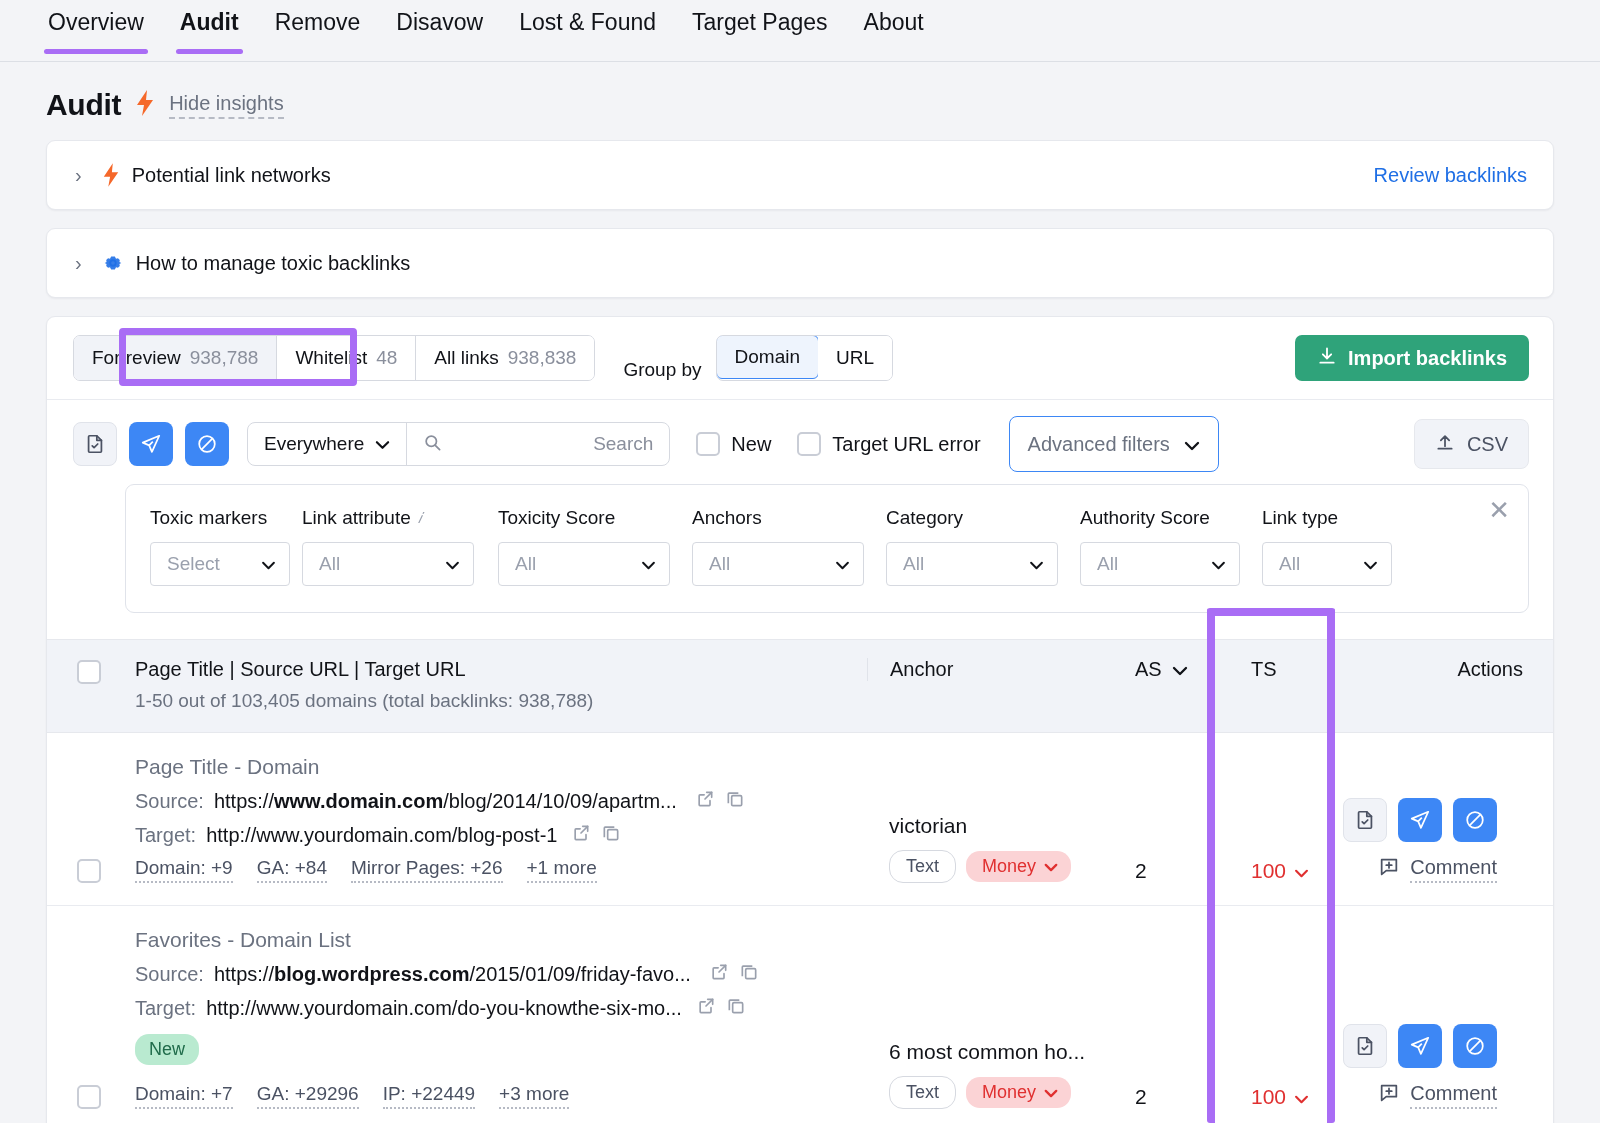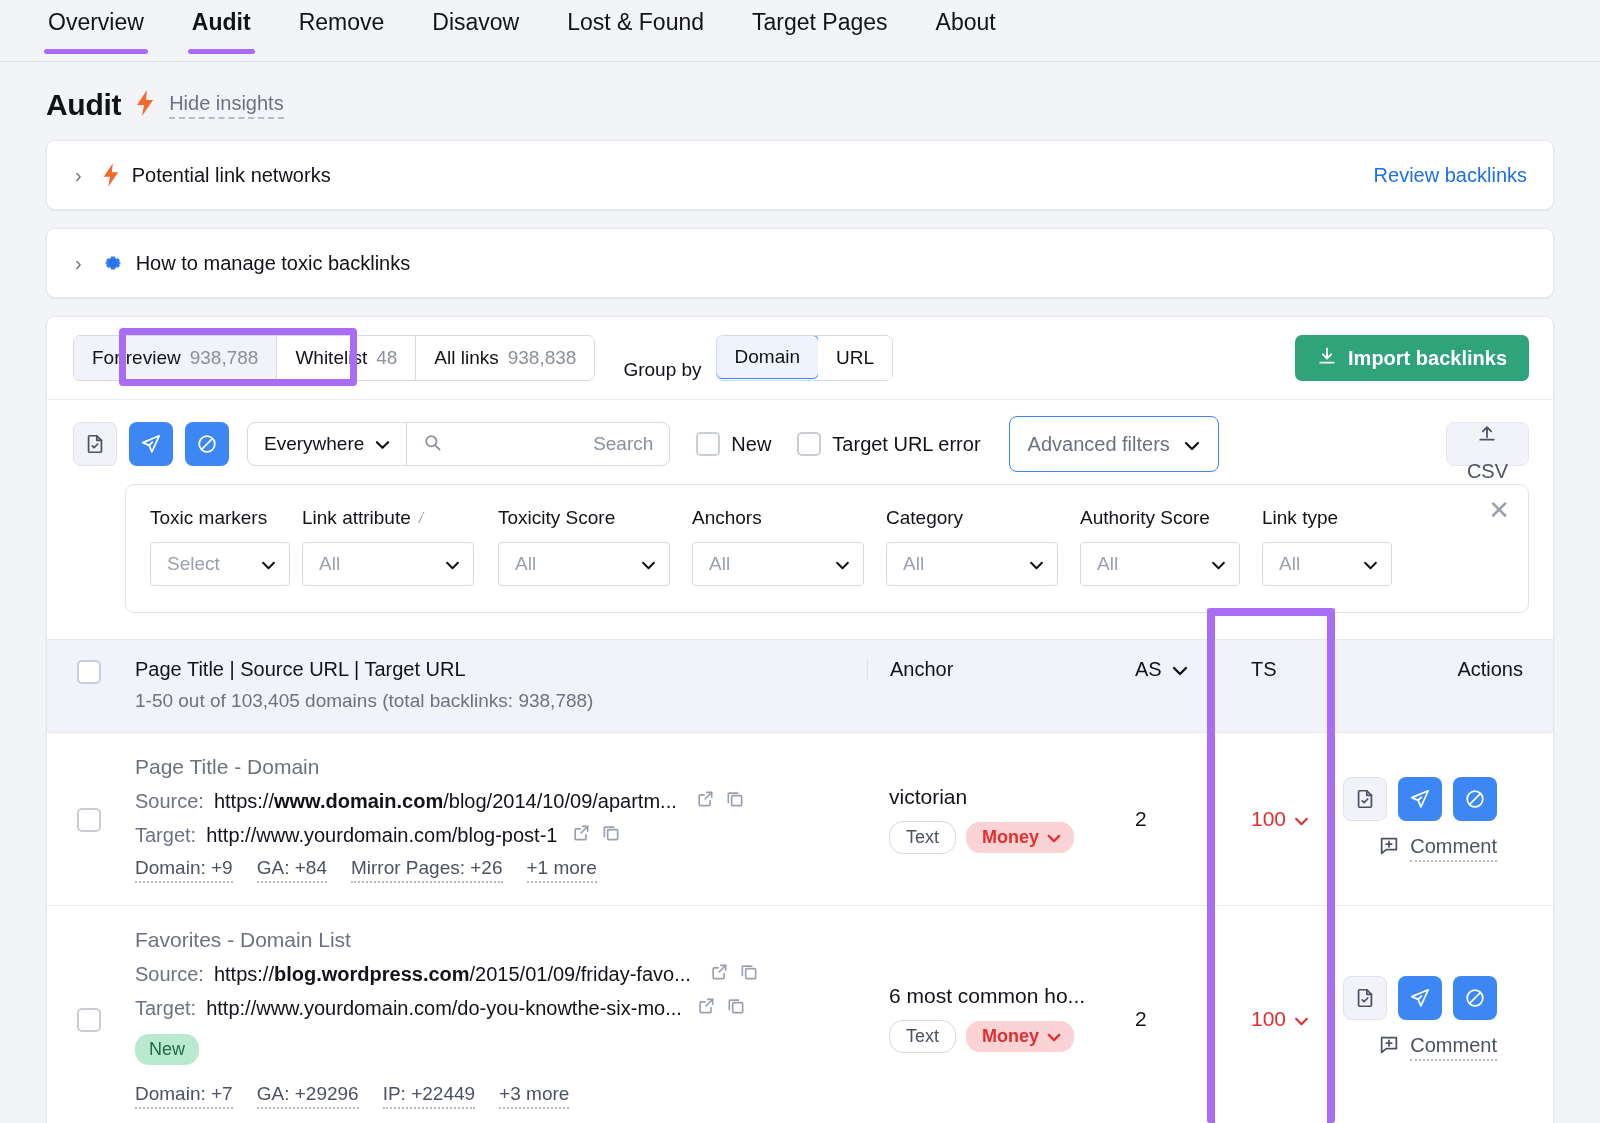--- a/index.html
+++ b/index.html
@@ -11,21 +11,21 @@
     overflow: hidden;
   }
 
   
   .topnav {
     height: 62px;
     background: #f3f4f7;
     display: flex;
     align-items: center;
     padding-left: 44px;
-    gap: 40px;
+    gap: 28px;
     position: relative;
   }
   .topnav::after {
     content: ""; position: absolute; left: 0; right: 0; bottom: 0;
     height: 1px; background: #dcdfe5;
   }
   .navtab {
     font-size: 23px;
     color: #111318;
     padding: 0 4px 18px 4px;
@@ -164,23 +164,23 @@
 
   .advfilters {
     display: flex; align-items: center; gap: 14px;
     height: 56px; padding: 0 18px; margin-left: 16px;
     border: 1px solid #3d87f5; border-radius: 8px;
     font-size: 20px; color: #6b7280; cursor: pointer; background:#fff;
   }
   .csvbtn {
     margin-left: auto;
     display: flex; align-items: center; gap: 12px;
-    height: 44px; padding: 0 20px;
+    height: 50px; padding: 0 20px;
     background: #f1f3f8; border: 1px solid #e6e8ed; border-radius: 8px;
-    font-size: 20px; color: #4b5263; cursor: pointer; flex-direction: column;
+    font-size: 20px; color: #4b5263; cursor: pointer;
   }
 
   
   .filterpanel {
     margin: 12px 24px 0 78px;
     border: 1px solid #e0e3ea; border-radius: 9px;
     padding: 22px 24px 26px 24px;
     display: flex; gap: 0; position: relative;
     background: #fff;
   }
@@ -213,21 +213,21 @@
   .col-anchor { width: 268px; }
   .col-as { width: 100px; }
   .col-ts { width: 128px; }
   .col-actions { width: 190px; text-align: right; padding-right: 30px; }
 
   .th { font-size: 20px; color: #111318; }
   .thsub { font-size: 19px; color: #6b7280; margin-top: 9px; }
   .divline { border-left: 1px solid #e0e3ea; }
 
   .row {
-    display: flex; align-items: center;
+    display: flex; align-items: flex-end;
     padding: 22px 0 22px 0;
     border-bottom: 1px solid #e9ebf0;
     position: relative;
   }
   .rowtitle { font-size: 21px; color: #6b7280; margin-bottom: 10px; }
   .urlline {
     font-size: 20px; color: #111318; display: flex; align-items: center;
     gap: 10px; margin-bottom: 9px; white-space: nowrap;
   }
   .urlline .lbl { color: #6b7280; }
@@ -242,21 +242,21 @@
     font-size: 18px; padding: 5px 14px; border-radius: 14px; margin: 4px 0 12px 0;
   }
   .anchortext { font-size: 21px; color: #111318; margin-bottom: 12px; white-space: nowrap; }
   .tags { display: flex; gap: 10px; align-items: center; }
   .tag-text {
     font-size: 18px; color: #4b5263; border: 1px solid #d6d9e0;
     border-radius: 14px; padding: 5px 16px; background: #fff;
   }
   .tag-money {
     font-size: 18px; color: #e03030; background: #fbd3d5;
-    border-radius: 14px; padding: 5px 13px 5px 16px; font-weight: bold;
+    border-radius: 14px; padding: 5px 13px 5px 16px; font-weight: normal;
     display: flex; align-items: center; gap: 8px; cursor: pointer;
   }
   .as-val { font-size: 21px; color: #111318; }
   .ts-val {
     font-size: 21px; color: #e03030; font-weight: 500;
     display: flex; align-items: center; gap: 8px; cursor: pointer;
   }
   .actions { display: flex; flex-direction: column; align-items: flex-end; gap: 14px; padding-right: 26px; }
   .actrow { display: flex; gap: 11px; }
   .commentbtn {

